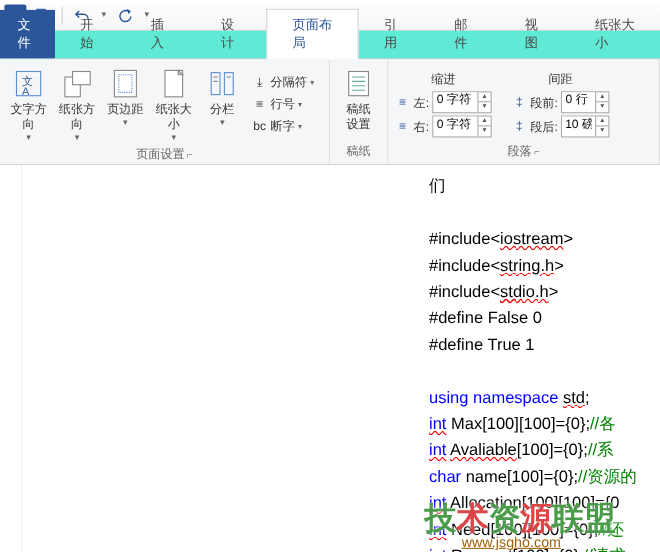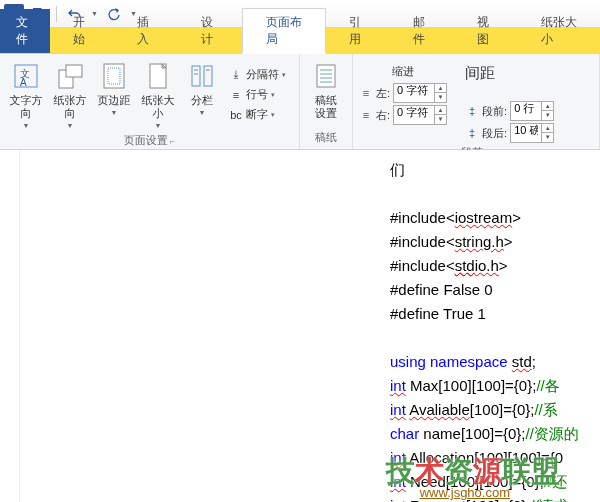--- a/index.html
+++ b/index.html
@@ -4,21 +4,21 @@
 <style>
 * { margin:0; padding:0; box-sizing:border-box; font-family:"Microsoft YaHei","SimSun",sans-serif; }
 body { width:600px; height:502px; background:#fff; overflow:hidden; position:relative; font-size:12px; }
 
 .titlebar { height:28px; background:linear-gradient(#fff,#f5f5f5); border-bottom:1px solid #d4d4d4; display:flex; align-items:center; padding:0 4px; }
 .app-icon { width:20px; height:20px; background:#2b579a; color:#fff; display:flex; align-items:center; justify-content:center; font-weight:bold; font-size:10px; border-radius:2px; margin-right:6px; }
 .qat { display:flex; gap:8px; align-items:center; }
 .qat-btn { width:16px; height:16px; display:flex; align-items:center; justify-content:center; color:#2b579a; }
 .qat-sep { width:1px; height:16px; background:#ccc; margin:0 2px; }
 
-.tabs { height:26px; background:#fde047; display:flex; align-items:flex-end; border-bottom:1px solid #d4d4d4; }
+.tabs { height:26px; background:#5eead4; display:flex; align-items:flex-end; border-bottom:1px solid #d4d4d4; }
 .tab { padding:5px 23px; color:#4a4a4a; font-size:12px; cursor:pointer; }
 .tab.file { background:#2b579a; color:#fff; padding:5px 16px; }
 .tab.active { color:#2b579a; border:1px solid #d4d4d4; border-bottom:1px solid #fff; margin-bottom:-1px; background:#fff; }
 
 .ribbon { height:96px; background:#f5f6f7; border-bottom:1px solid #d4d4d4; display:flex; }
 .group { border-right:1px solid #e0e0e0; padding:4px 6px 2px; display:flex; flex-direction:column; justify-content:space-between; }
 .group-content { display:flex; gap:4px; flex:1; }
 .group-label { text-align:left; font-size:11px; color:#666; padding:2px 0; display:flex; justify-content:center; align-items:center; gap:2px; }
 .group-label .launcher { font-size:9px; color:#888; }
 .bigbtn { width:40px; display:flex; flex-direction:column; align-items:center; gap:2px; padding:2px; cursor:pointer; }
@@ -219,21 +219,21 @@
           <div class="spinbox">
               <input readonly="" value="0 字符" style="">
               <div class="arrows">
                 <span>▲</span>
                 <span>▼</span>
               </div>
             </div>
         </div>
       </div>
       <div class="spins">
-        <div style="text-align:left;font-size:15px;color:#333;margin-bottom:16px">间距</div>
+        <div style="text-align:center;font-size:11px;color:#333;margin-bottom:2px">间距</div>
         <div class="spinrow">
           <span class="sico">‡</span>
           <span>段前:</span>
           <div class="spinbox">
               <input style="width: 30px;" readonly="" value="0 行">
               <div class="arrows">
                 <span>▲</span>
                 <span>▼</span>
               </div>
             </div>

